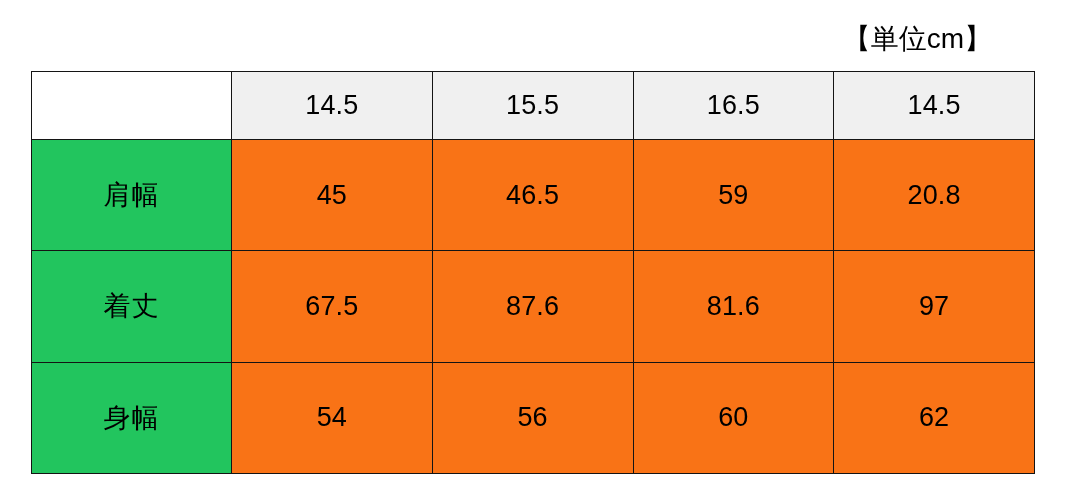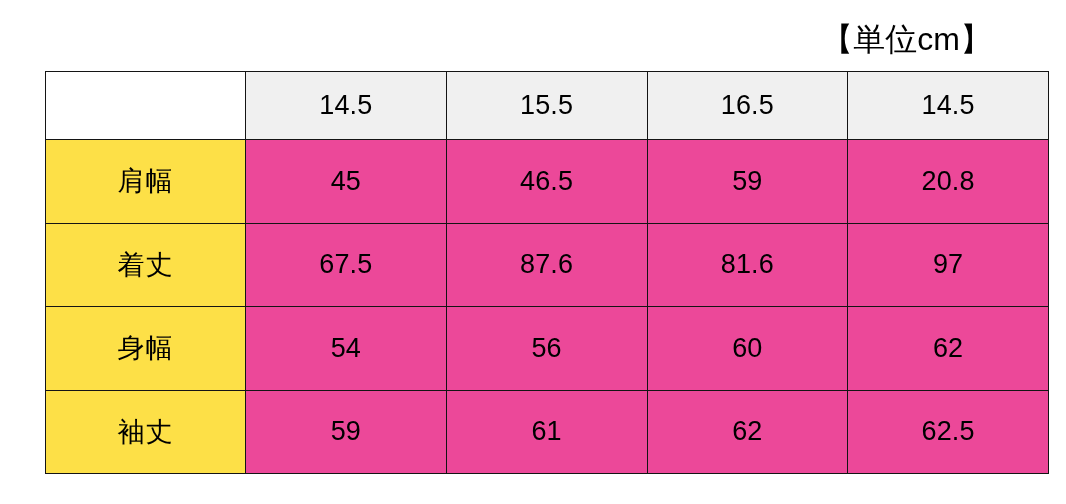--- a/index.html
+++ b/index.html
@@ -20,32 +20,32 @@
     width: 1066px;
     height: 504px;
     box-sizing: border-box;
   }
 
   
   .unit-caption {
     position: absolute;
     right: 74px;
     top: 22px;
-    font-size: 32px;
+    font-size: 28px;
     line-height: 34px;
     font-weight: 400;
     letter-spacing: 0px;
     white-space: nowrap;
     color: #000000;
   }
 
   
   .size-table-wrap {
     position: absolute;
-    left: 45px;
+    left: 31px;
     top: 71px;
     width: 1003px;
     height: 403px;
   }
 
   table.size-table {
     width: 1003px;
     height: 403px;
     border-collapse: collapse;
     table-layout: fixed;
@@ -71,26 +71,26 @@
     background: #ffffff;
   }
   table.size-table thead th.size-head {
     background: #f0f0f0;
     font-size: 27px;
     letter-spacing: 0.2px;
   }
 
   
   table.size-table tbody th.row-label {
-    background: #fde047;
+    background: #22c55e;
     font-size: 27px;
     letter-spacing: 1px;
   }
   table.size-table tbody td.measure-cell {
-    background: #ec4899;
+    background: #f97316;
     font-size: 27px;
     letter-spacing: 0.2px;
   }
 </style>
 </head>
 <body>
 
 <div class="page">
 
   <div class="unit-caption">【単位cm】</div>
@@ -132,26 +132,19 @@
         </tr>
 
         <tr>
           <th class="row-label">身幅</th>
           <td class="measure-cell">54</td>
           <td class="measure-cell">56</td>
           <td class="measure-cell">60</td>
           <td class="measure-cell">62</td>
         </tr>
 
-        <tr>
-          <th class="row-label">袖丈</th>
-          <td class="measure-cell">59</td>
-          <td class="measure-cell">61</td>
-          <td class="measure-cell">62</td>
-          <td class="measure-cell">62.5</td>
-        </tr>
 
 
       </tbody>
     </table>
   </div>
 
 </div>
 
 </body></html>

